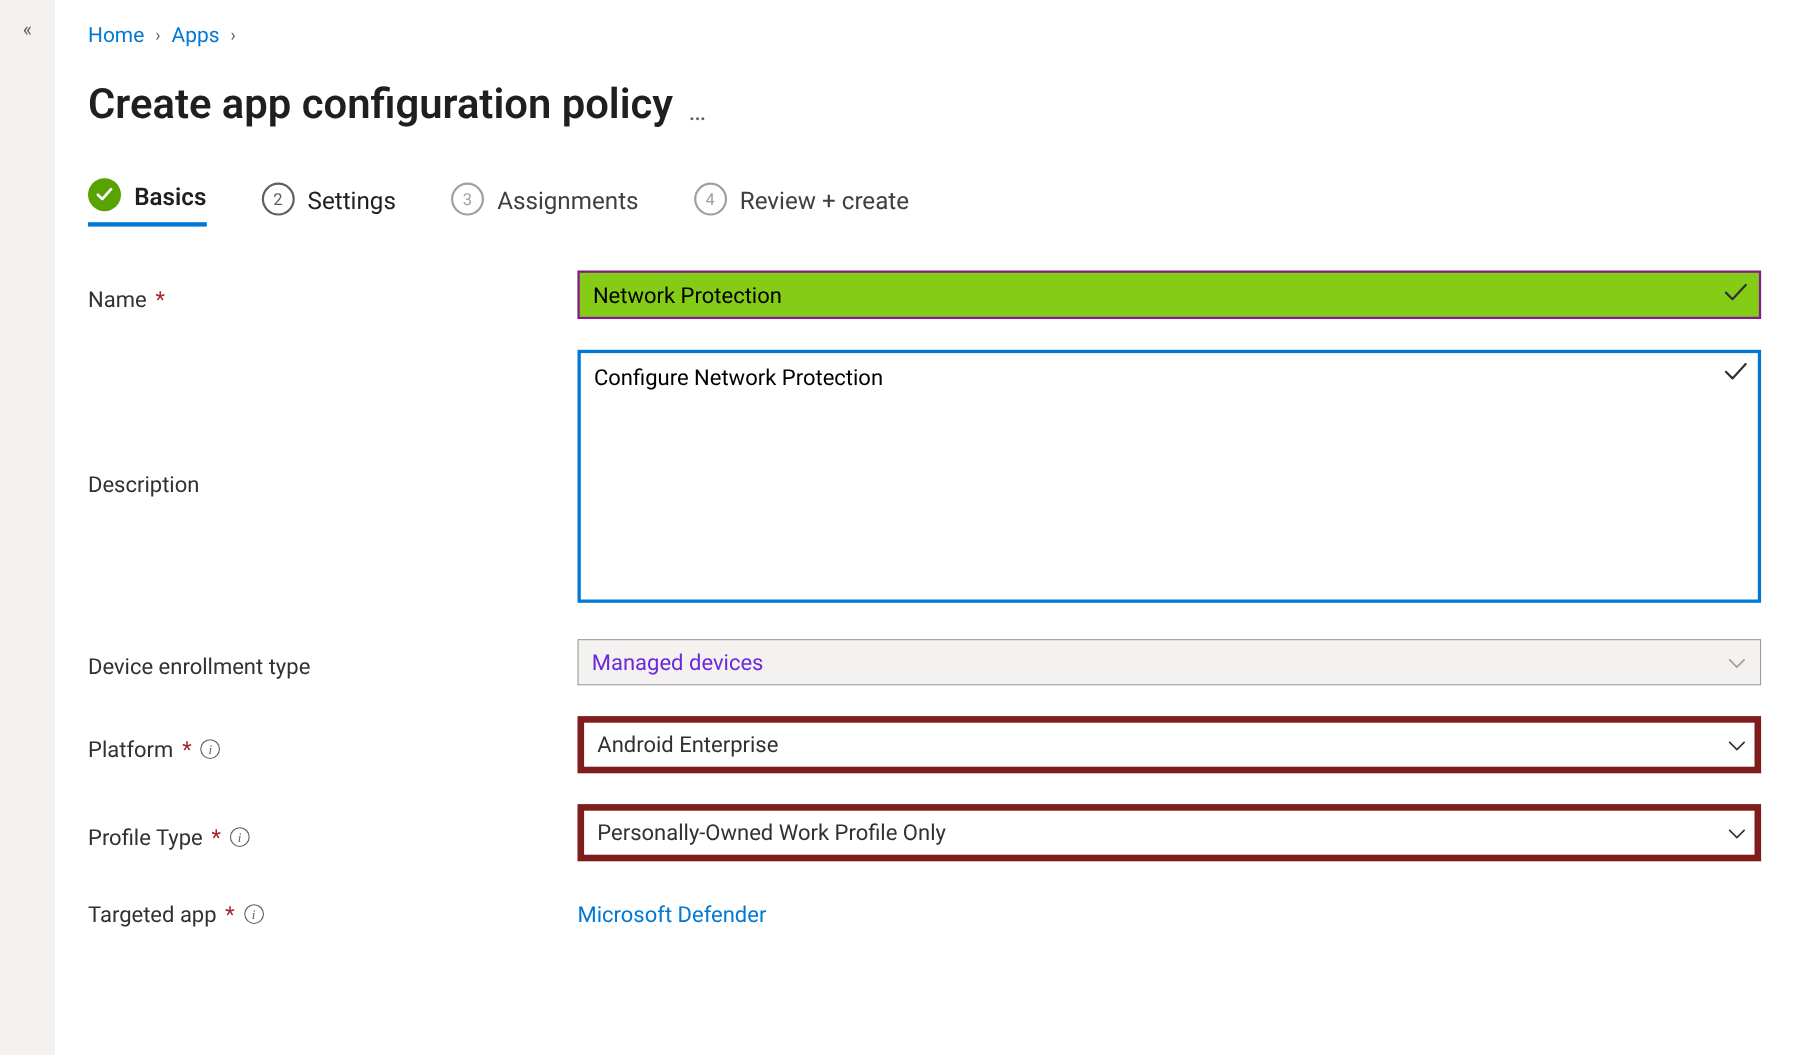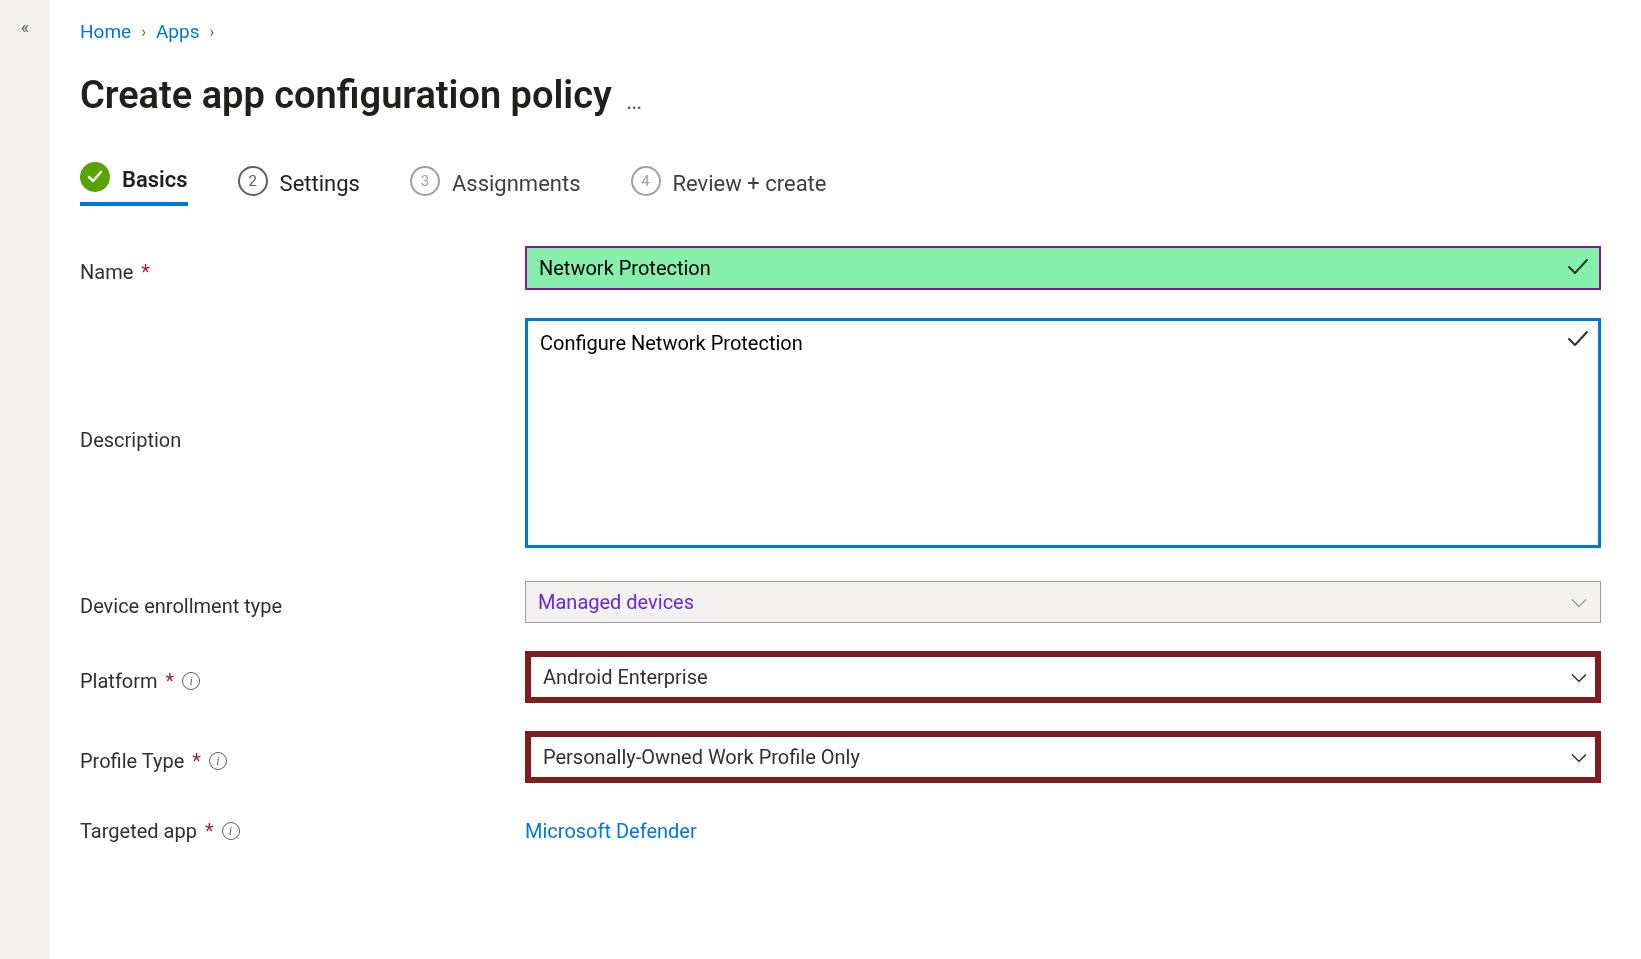--- a/index.html
+++ b/index.html
@@ -155,21 +155,21 @@
       position: relative;
       display: flex;
       align-items: center;
     }
     .text-input {
       width: 100%;
       padding: 8px 40px 8px 12px;
       font-size: 20px;
       font-family: inherit;
       border: 2px solid #881798;
-      background: #86efac;
+      background: #84cc16;
       outline: none;
     }
     .text-input.valid {
       border-color: #881798;
     }
     .textarea-wrap textarea {
       width: 100%;
       padding: 10px 40px 10px 12px;
       font-size: 20px;
       font-family: inherit;

